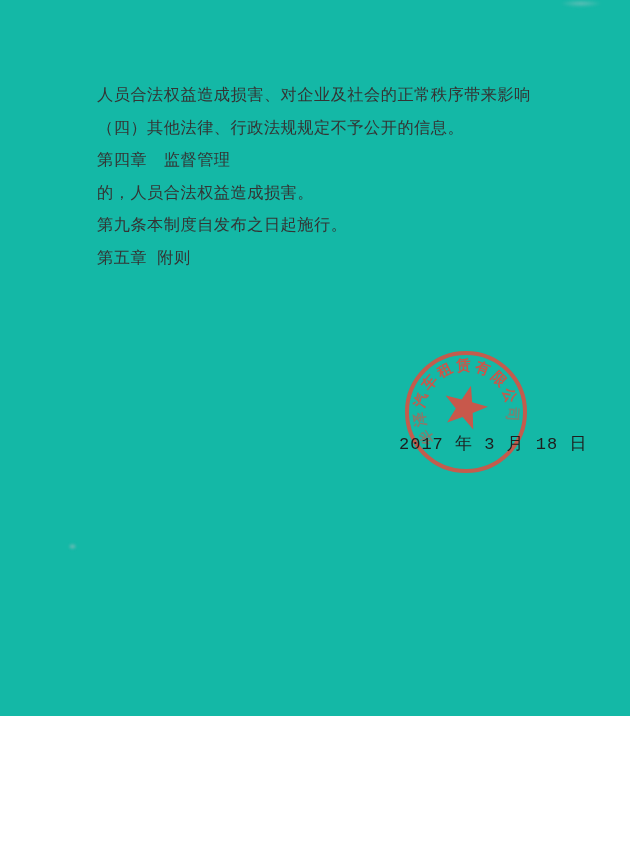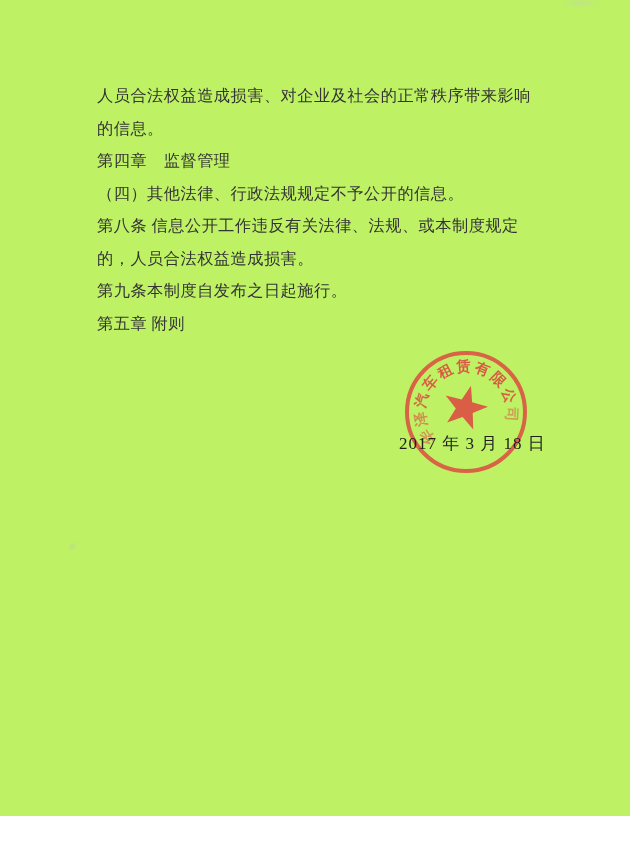--- a/index.html
+++ b/index.html
@@ -3,24 +3,24 @@
 <meta charset="utf-8">
 <style>
   html, body {
     margin: 0;
     padding: 0;
     background: #ffffff;
   }
   .page {
     position: relative;
     width: 630px;
-    height: 816px;
-    background: #bef264;
+    height: 716px;
+    background: #14b8a6;
     overflow: hidden;
-    font-family: Liberation Serif, serif;
+    font-family: Liberation Mono, monospace;
   }
   .text-block {
     position: absolute;
     left: 97px;
     top: 80px;
     width: 460px;
   }
   .doc-line {
     margin: 0;
     font-size: 16.2px;
@@ -68,24 +68,22 @@
     filter: blur(1.5px);
   }
 </style>
 </head>
 <body>
 
 <div class="page">
 
   <div class="text-block">
     <p class="doc-line">人员合法权益造成损害、对企业及社会的正常秩序带来影响</p>
-    <p class="doc-line">的信息。</p>
+    <p class="doc-line">（四）其他法律、行政法规规定不予公开的信息。</p>
     <p class="doc-line">第四章　监督管理</p>
-    <p class="doc-line">（四）其他法律、行政法规规定不予公开的信息。</p>
-    <p class="doc-line">第八条 信息公开工作违反有关法律、法规、或本制度规定</p>
     <p class="doc-line">的，人员合法权益造成损害。</p>
     <p class="doc-line">第九条本制度自发布之日起施行。</p>
     <p class="doc-line">第五章 附则</p>
   </div>
 
   <div class="seal-wrap">
     <svg id="seal-svg" width="140" height="140" viewBox="0 0 140 140">
         <circle cx="70" cy="70" r="59" fill="none" stroke="#dc4e41" stroke-width="4" opacity="0.88"></circle>
         <polygon points="74.95283803735798,43.783705995351426 76.14974284540413,60.210252402341496 91.9684792993552,64.79627300641229 76.7157692250979,71.01067912213824 77.24246283954191,87.47234980943564 66.61886478505681,74.88651760185942 51.12564288648967,80.47436899414626 59.81260828025792,66.48149079743509 49.71057693725525,53.47330219465438 65.70301486418323,57.411060076225745" fill="#dc4e41" opacity="0.9"></polygon>
         <text x="31.421153874510495" y="95.05339561069124" fill="#dc4e41" font-size="14.5" font-weight="bold" text-anchor="middle" dominant-baseline="central" opacity="0.55" transform="rotate(-123 31.421153874510495 95.05339561069124)">华</text>

